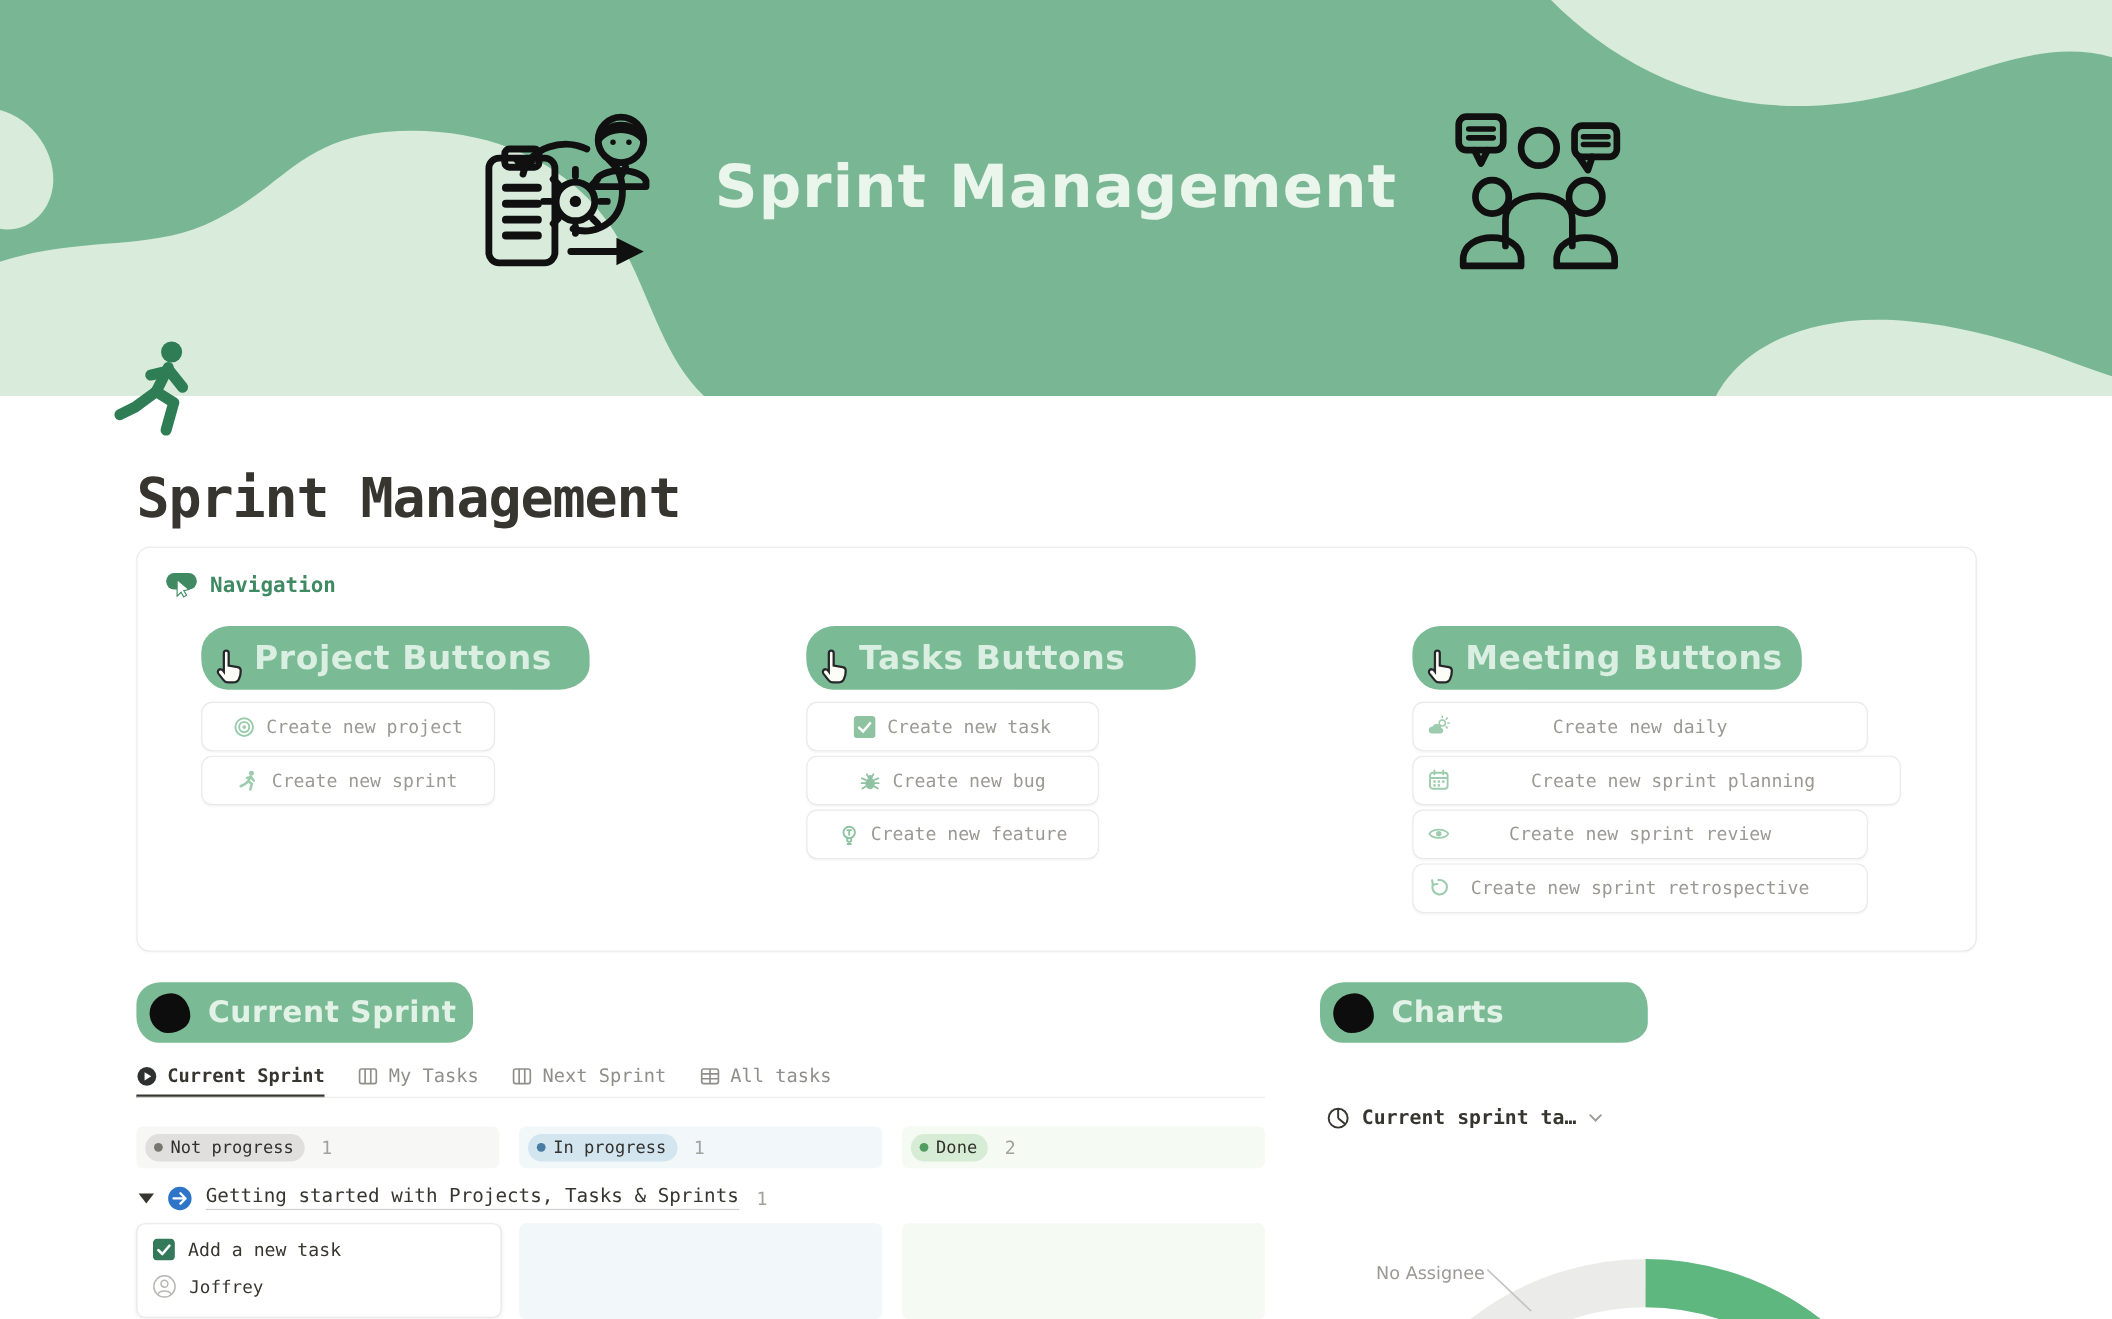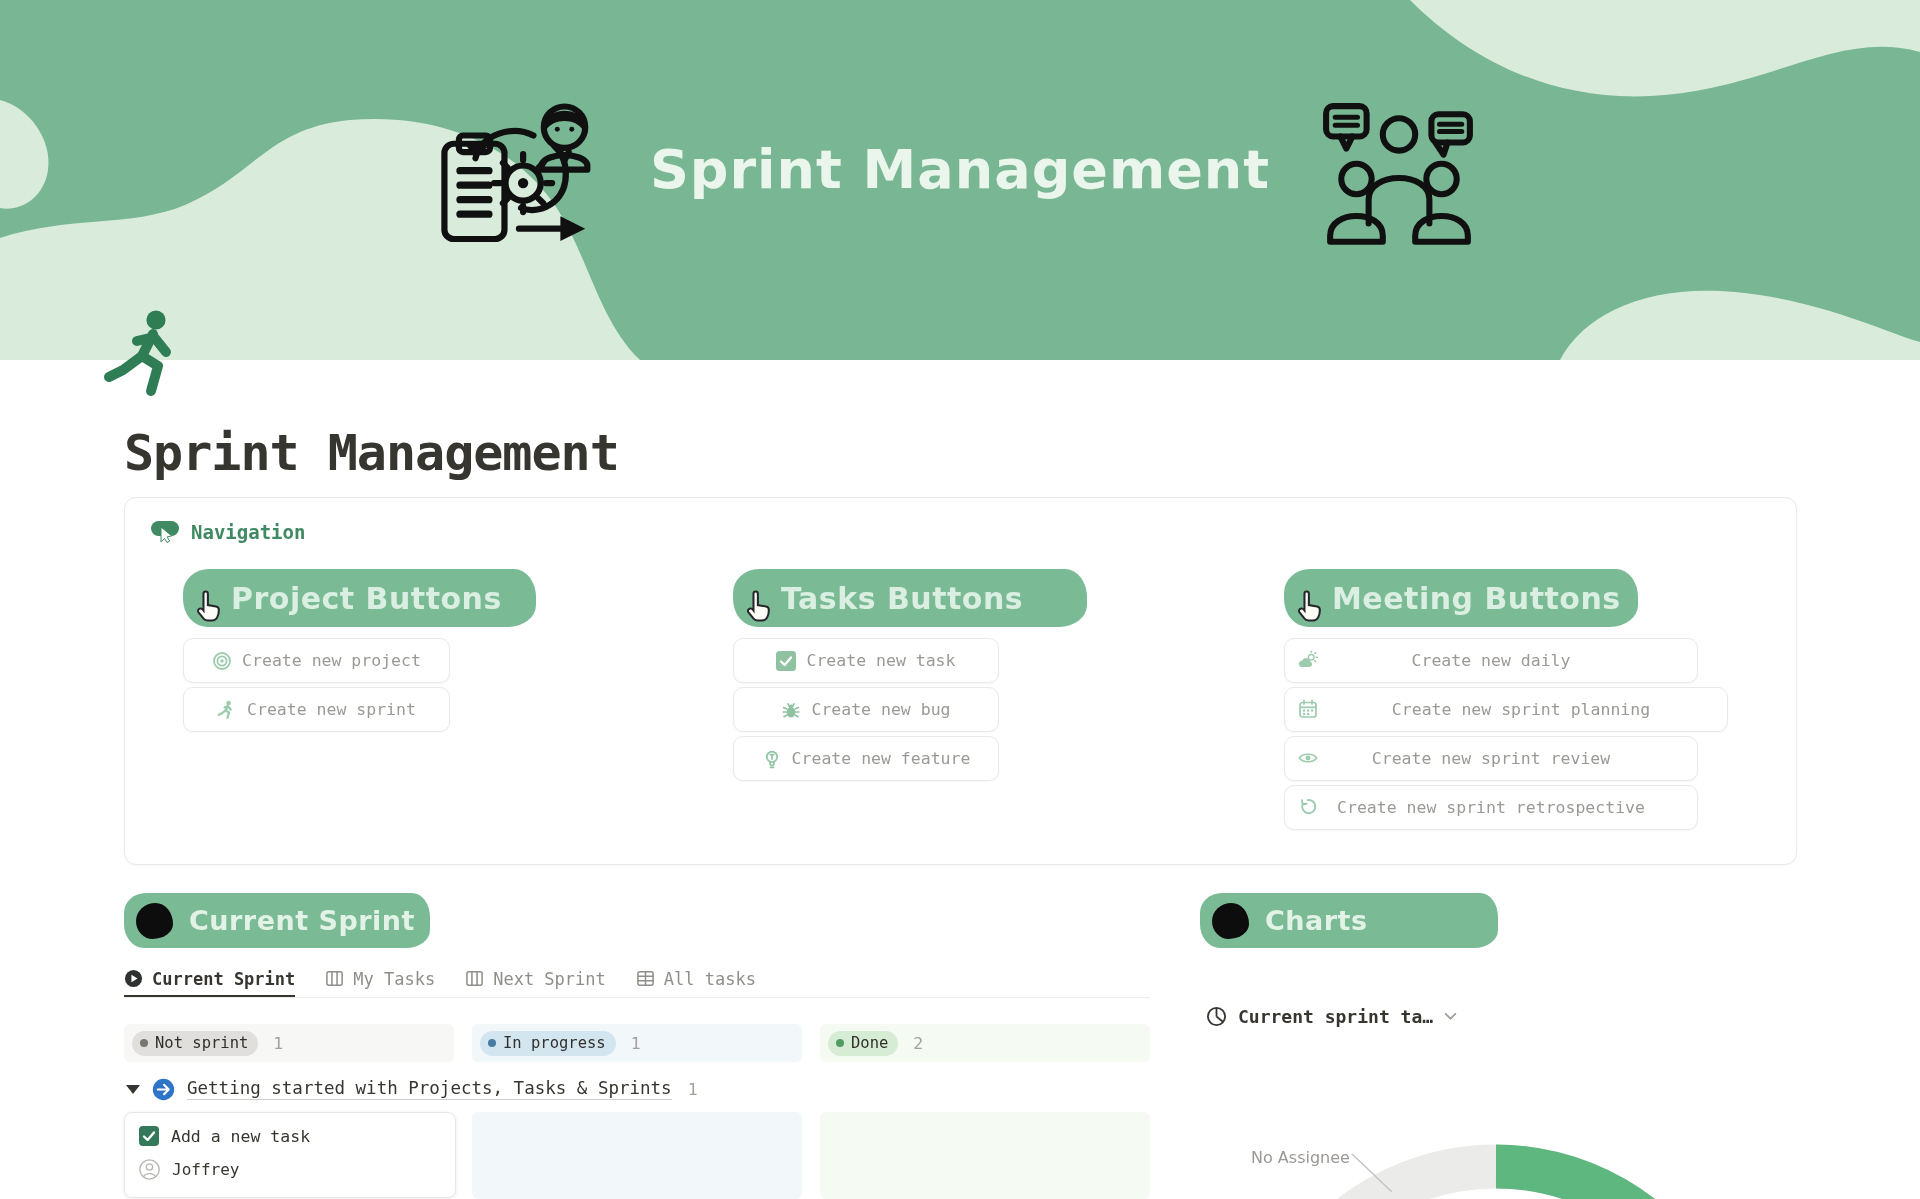--- a/index.html
+++ b/index.html
@@ -323,21 +323,21 @@
           </svg>
       </span>
       <span>All tasks</span>
     </div>
   </div>
   <div class="abs tabs-divider"></div>
 
   <div class="abs col-head" style="left:124px;background:#f7f7f5;">
     <span class="status-pill" style="background:#e0dfdd;">
       <span class="dot" style="background:#787670;"></span>
-      <span>Not sprint</span>
+      <span>Not progress</span>
     </span>
     <span class="count">1</span>
   </div>
   <div class="abs col-head" style="left:472px;background:#f2f7fa;">
     <span class="status-pill" style="background:#d3e5ef;">
       <span class="dot" style="background:#487ca5;"></span>
       <span>In progress</span>
     </span>
     <span class="count">1</span>
   </div>

